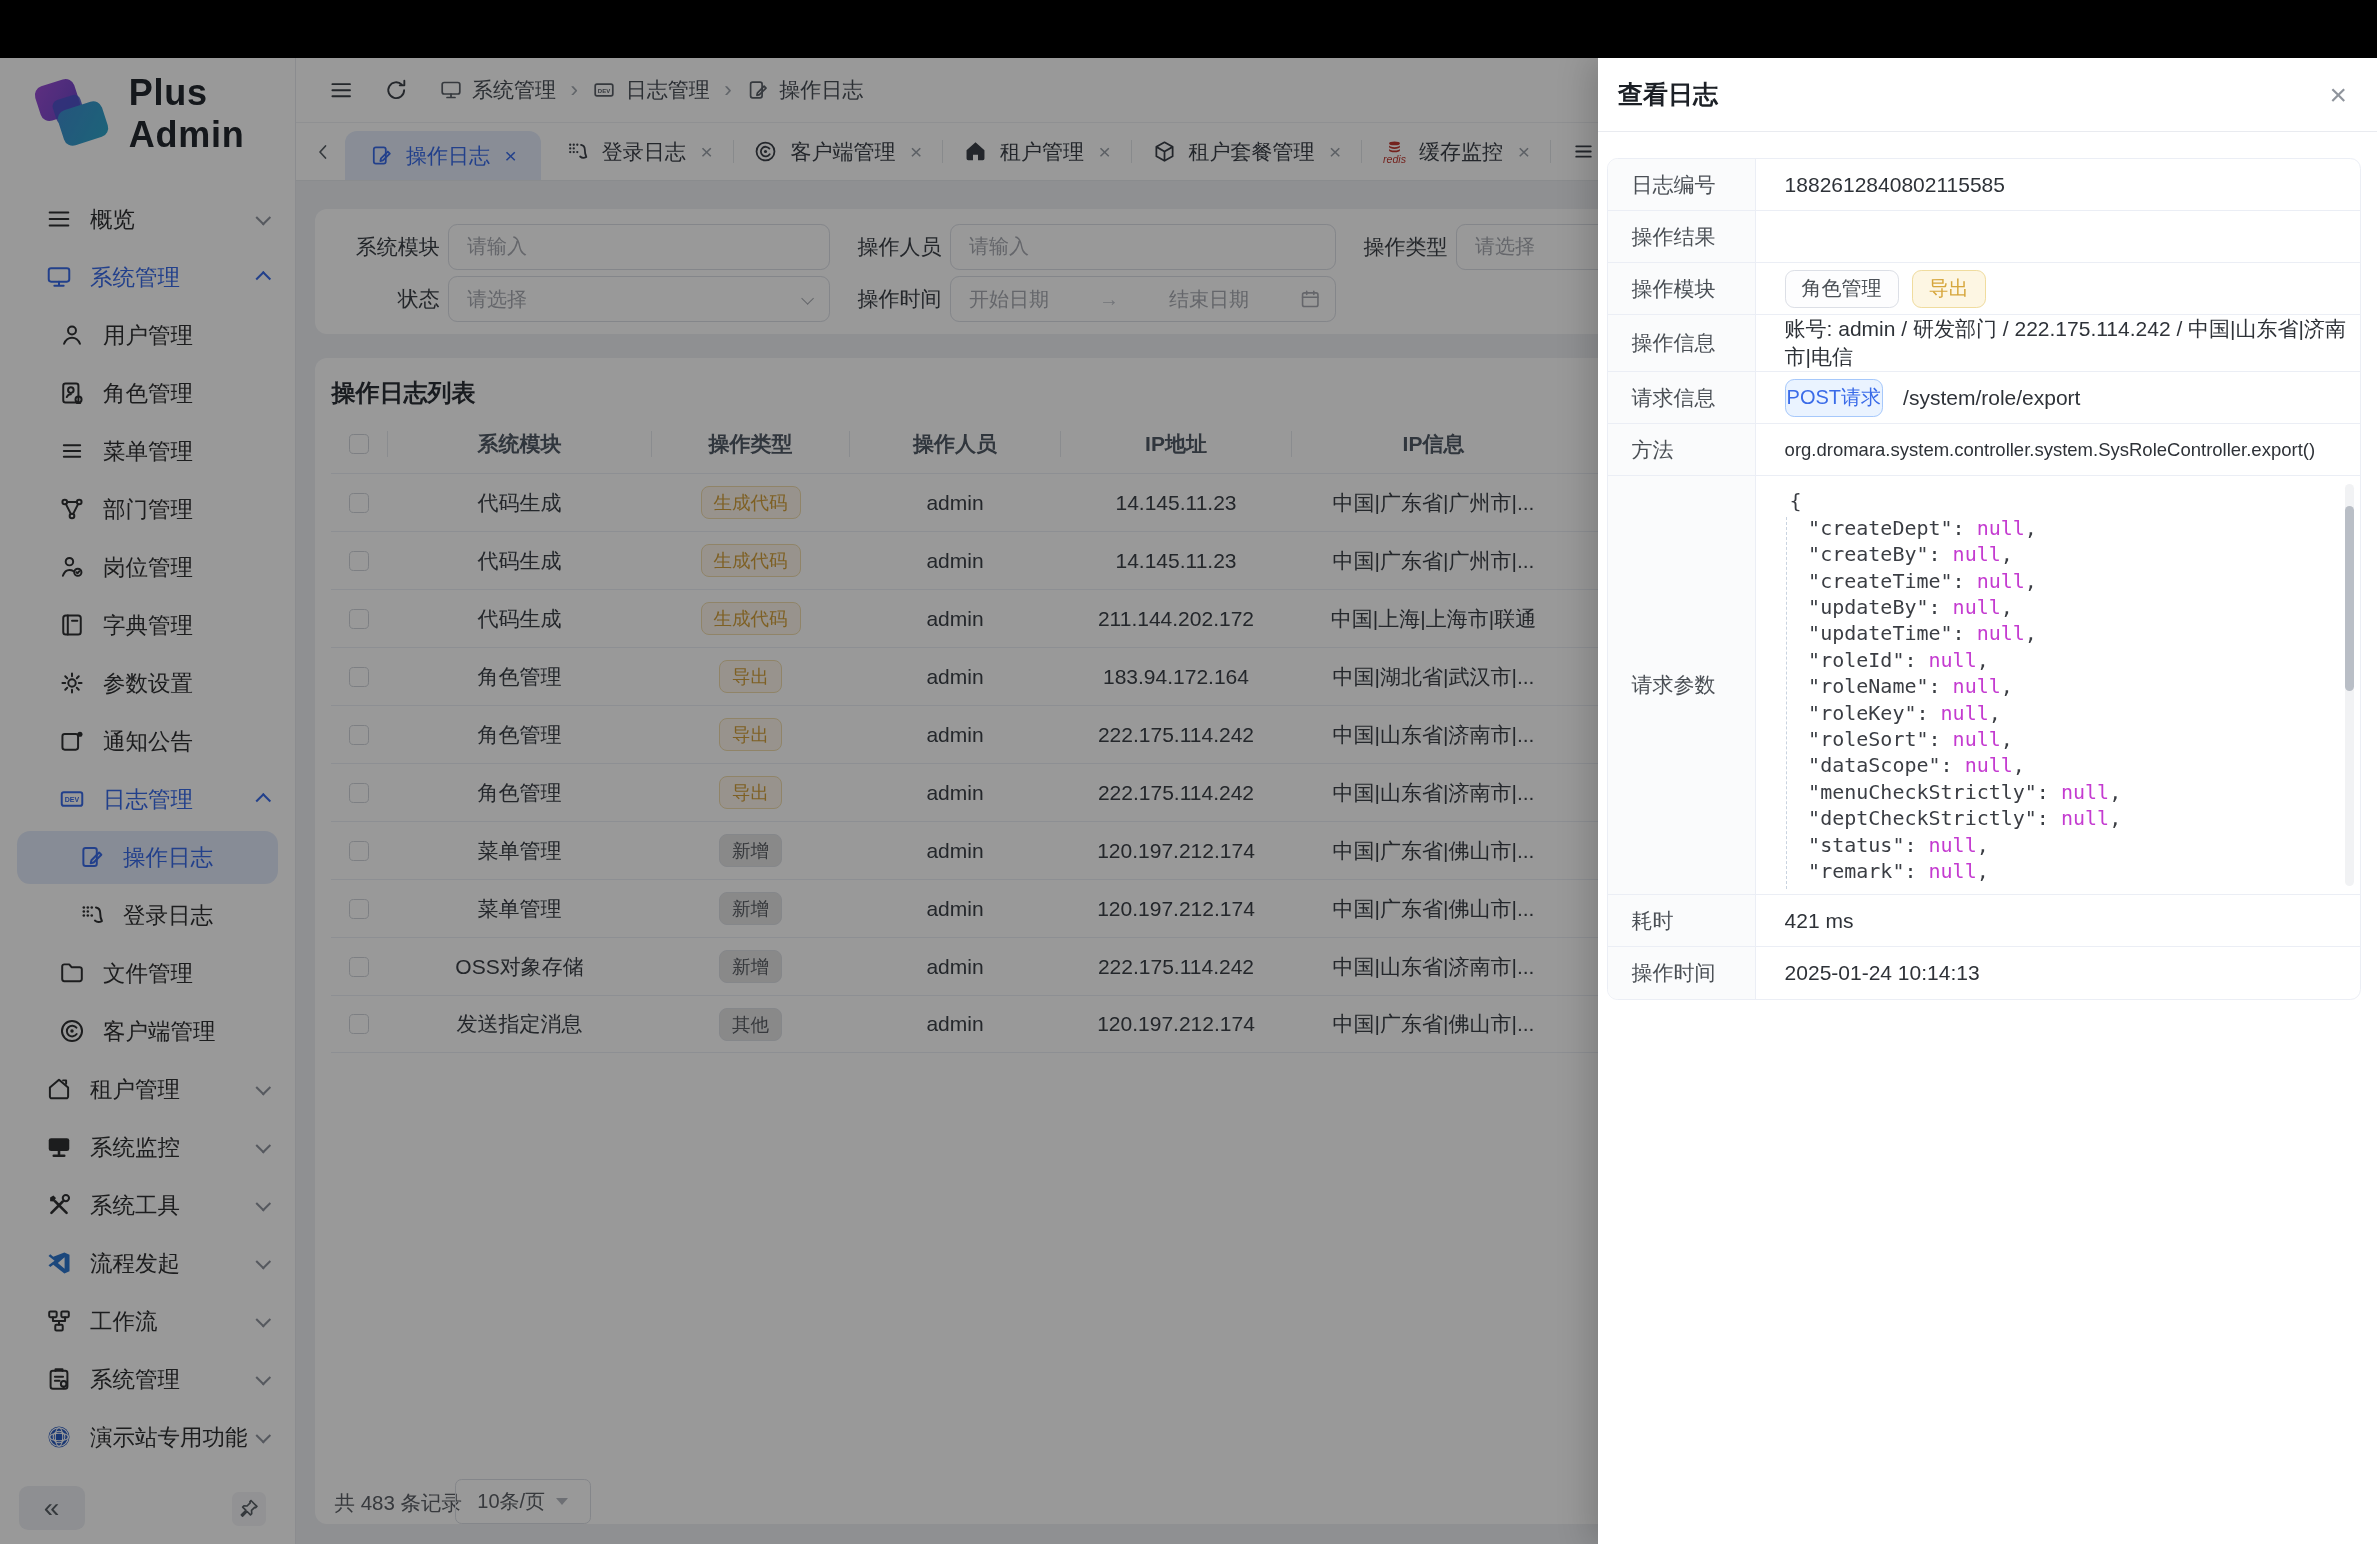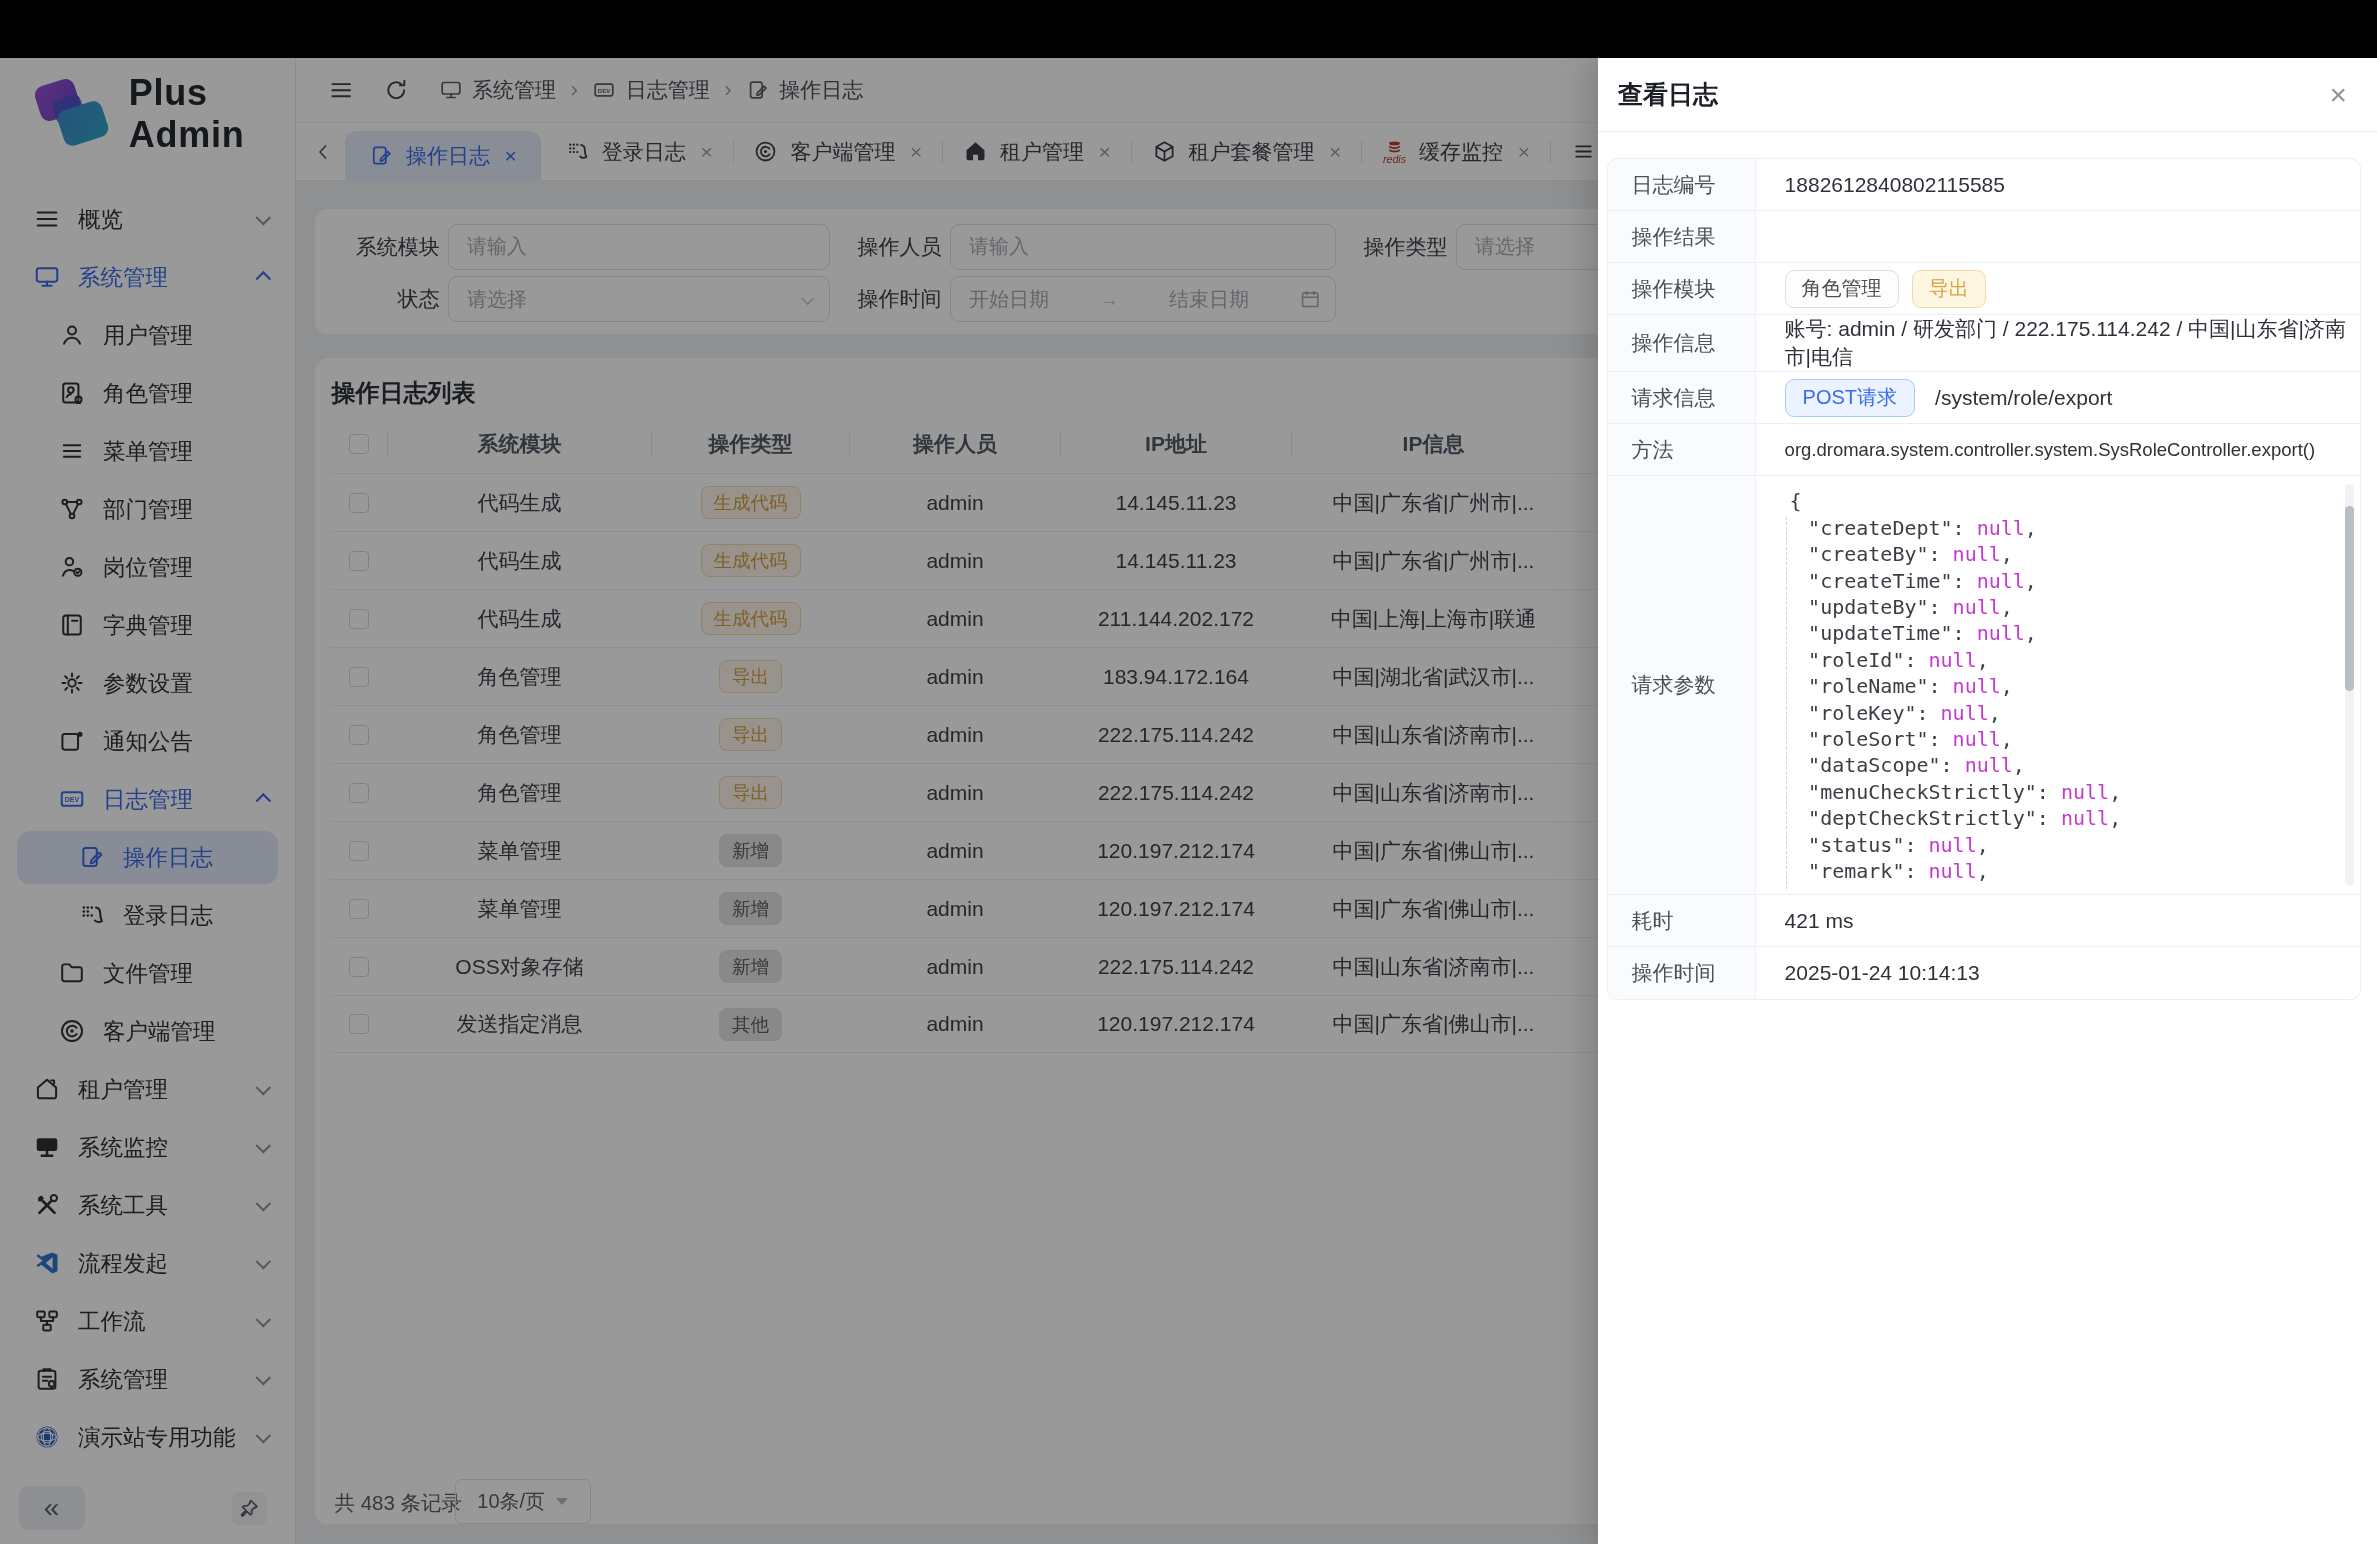--- a/index.html
+++ b/index.html
@@ -15,21 +15,21 @@
   .lm { position:absolute; border-radius:9.2px; }
   .lm.a { left:0; top:0; width:41px; height:36px; background:linear-gradient(135deg,#9b4fd6,#6d46c8); transform:rotate(-18deg); }
   .lm.b { left:22.5px; top:22.5px; width:46px; height:37px; background:linear-gradient(135deg,#3e8ed0,#2fa6c9); transform:rotate(-18deg); }
   .lm.c { left:17px; top:14.5px; width:29px; height:25px; background:#4a55c9; opacity:.85; border-radius:6.6px; transform:rotate(-18deg); }
   .logo-text { font-size:36px; font-weight:700; color:#24292f; margin-left:29px; letter-spacing:0.7px; }
   .menu { position:absolute; top:132px; left:0; right:0; bottom:79px; overflow:hidden; }
   .s-item { height:58px; display:flex; align-items:center; padding-right:26.4px; font-size:22.5px; color:#303133; cursor:pointer; position:relative; }
   .s-item .icon { width:28px; height:28px; flex-shrink:0; display:inline-flex; }
   .s-item .icon svg { width:100%; height:100%; }
   .s-item .s-label { margin-left:17px; white-space:nowrap; }
-  .s-item.lvl1 { padding-left:33px; }
+  .s-item.lvl1 { padding-left:45px; }
   .s-item.lvl2 { padding-left:58px; }
   .s-item.lvl3 { padding-left:78px; }
   .s-item.act { color:#3a6be8; }
   .s-item.pill { height:53px; margin:2.6px 17px 2.6px 17px; padding-left:61px; border-radius:13.2px; background:#e2eafa; color:#3a6be8; }
   .chev { margin-left:auto; width:10.6px; height:10.6px; border-right:2px solid #8f949e; border-bottom:2px solid #8f949e; }
   .chev.down { transform:rotate(45deg) translate(-1.3px,-1.3px); }
   .chev.up { transform:rotate(-135deg) translate(-1.3px,-1.3px); }
   .s-item.act .chev { border-color:#3a6be8; }
   .side-bottom { position:absolute; left:0; right:0; bottom:0; height:73px; }
   .collapse-btn { position:absolute; left:18.5px; bottom:14.5px; width:66px; height:44px; background:#edeff3; border-radius:9.2px; color:#596066; font-size:28px; display:flex; align-items:center; justify-content:center; cursor:pointer; }
@@ -120,21 +120,21 @@
   .frow:last-child { border-bottom:none; }
   .frow .fl { width:148px; flex-shrink:0; background:#fafbfc; border-right:0.7px solid #ebeef5; display:flex; align-items:center; padding-left:24px; font-size:21px; color:#4b5056; }
   .frow .fv { flex:1; display:flex; align-items:center; padding-left:29px; font-size:21px; color:#2e3238; min-width:0; }
   .frow .fv.small { font-size:18.5px; }
   .frow.jsonrow { height:419px; }
   .frow.jsonrow .fv { padding:0; position:relative; align-items:stretch; }
   .dot { width:12px; height:12px; border-radius:50%; background:#6abf5e; margin-right:10.6px; flex-shrink:0; }
   .dtag { display:inline-flex; align-items:center; height:38px; padding:0 16px; border-radius:9.2px; font-size:20px; margin-right:13.2px; }
   .dtag.info { background:#fdfdfe; border:0.7px solid #dcdfe6; color:#4b5056; }
   .dtag.warning { background:#fdf6e3; border:0.7px solid #f0dc9e; color:#d6a63c; }
-  .req-badge { display:inline-flex; align-items:center; height:38px; padding:0 17px; border-radius:9.2px; background:#eaf3ff; border:0.7px solid #a6c8fb; color:#3a6be8; font-size:20px; }
+  .req-badge { display:inline-flex; align-items:center; height:38px; padding:0 1px; border-radius:9.2px; background:#eaf3ff; border:0.7px solid #a6c8fb; color:#3a6be8; font-size:20px; }
   .req-path { margin-left:20px; color:#2e3238; }
   .code { position:absolute; inset:0; overflow:hidden; font-family:"DejaVu Sans Mono","Liberation Mono",monospace; font-size:20px; line-height:26.4px; color:#3a3d43; padding:12px 40px 0 34px; }
   .jguide { position:absolute; left:30px; top:41px; bottom:5.3px; border-left:1.3px dashed #c9d3e0; }
   .jline { white-space:pre; }
   .jline.ind { padding-left:18.5px; }
   .jnull { color:#c43bd0; }
   .sc-track { position:absolute; right:5.3px; top:8px; bottom:8px; width:9.2px; background:#f1f2f4; border-radius:5.3px; }
   .sc-thumb { position:absolute; right:5.3px; top:30px; width:9.2px; height:185px; background:#b9bec6; border-radius:5.3px; }
 </style>
 </head>

